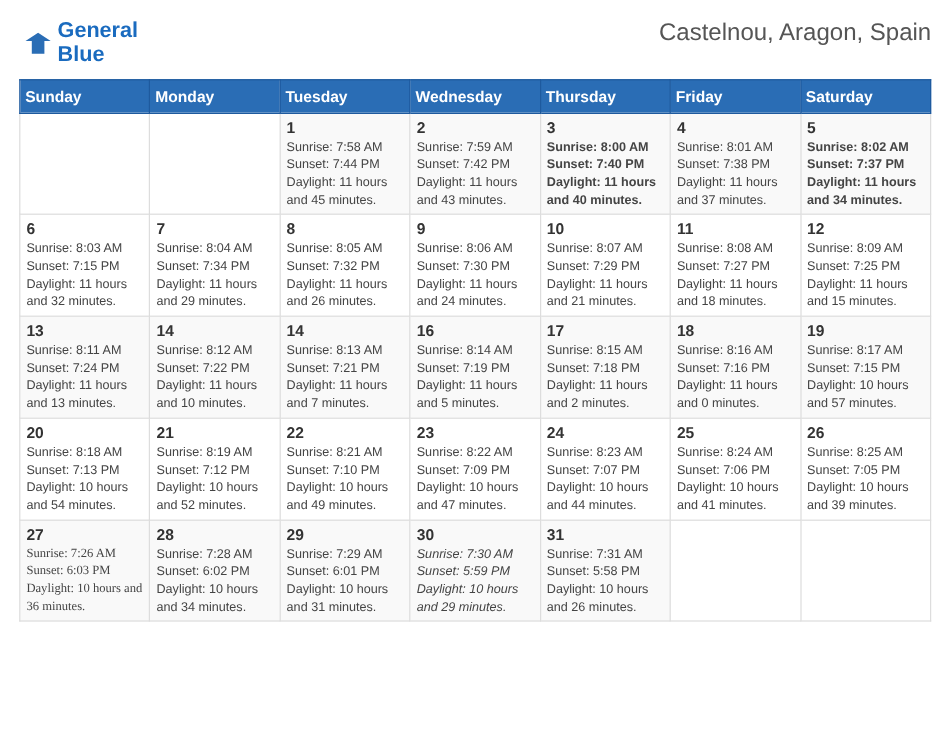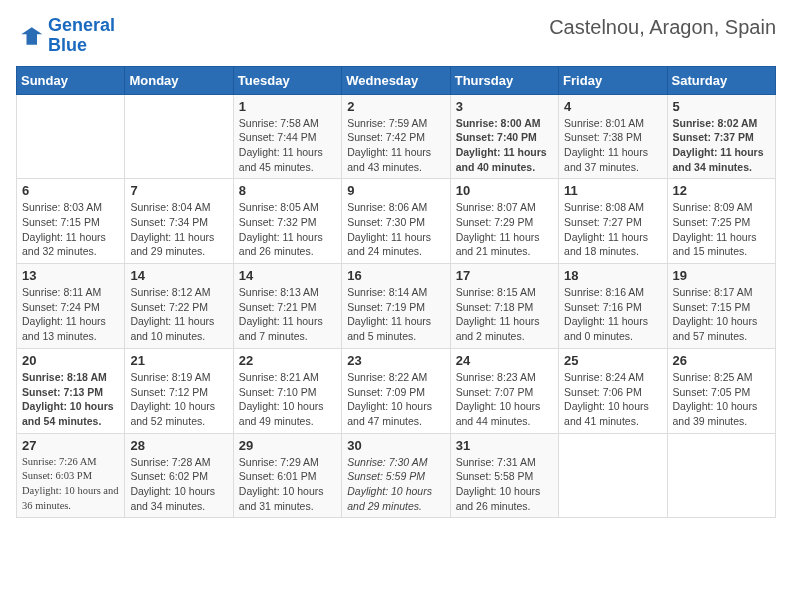--- a/index.html
+++ b/index.html
@@ -242,21 +242,21 @@
         <td>
           <span class="day-num">19</span>
           <div class="day-info" style="white-space: pre-line;">Sunrise: 8:17 AM
 Sunset: 7:15 PM
 Daylight: 10 hours and 57 minutes.</div>
         </td>
       </tr>
       <tr>
         <td>
           <span class="day-num">20</span>
-          <div class="day-info" style="white-space: pre-line; font-weight: bold;">Sunrise: 8:18 AM
+          <div class="day-info" style="white-space: pre-line;">Sunrise: 8:18 AM
 Sunset: 7:13 PM
 Daylight: 10 hours and 54 minutes.</div>
         </td>
         <td>
           <span class="day-num">21</span>
           <div class="day-info" style="white-space: pre-line;">Sunrise: 8:19 AM
 Sunset: 7:12 PM
 Daylight: 10 hours and 52 minutes.</div>
         </td>
         <td>

